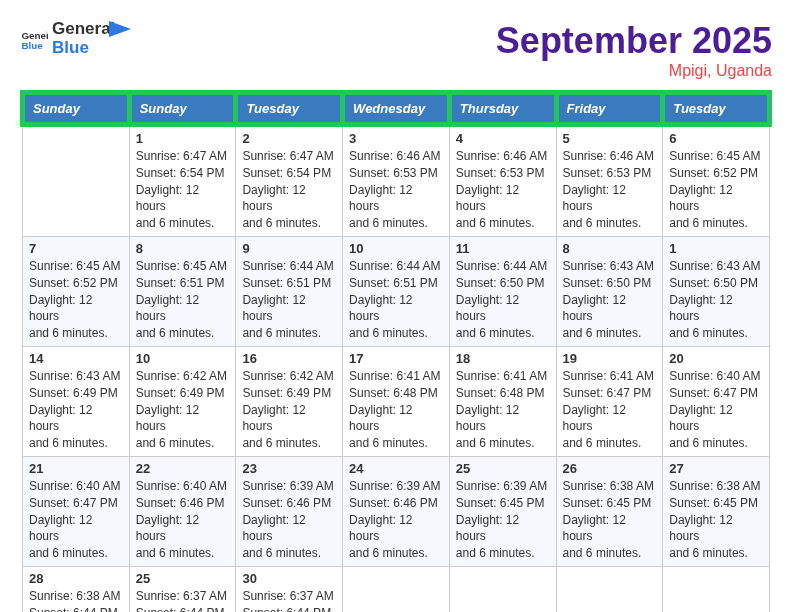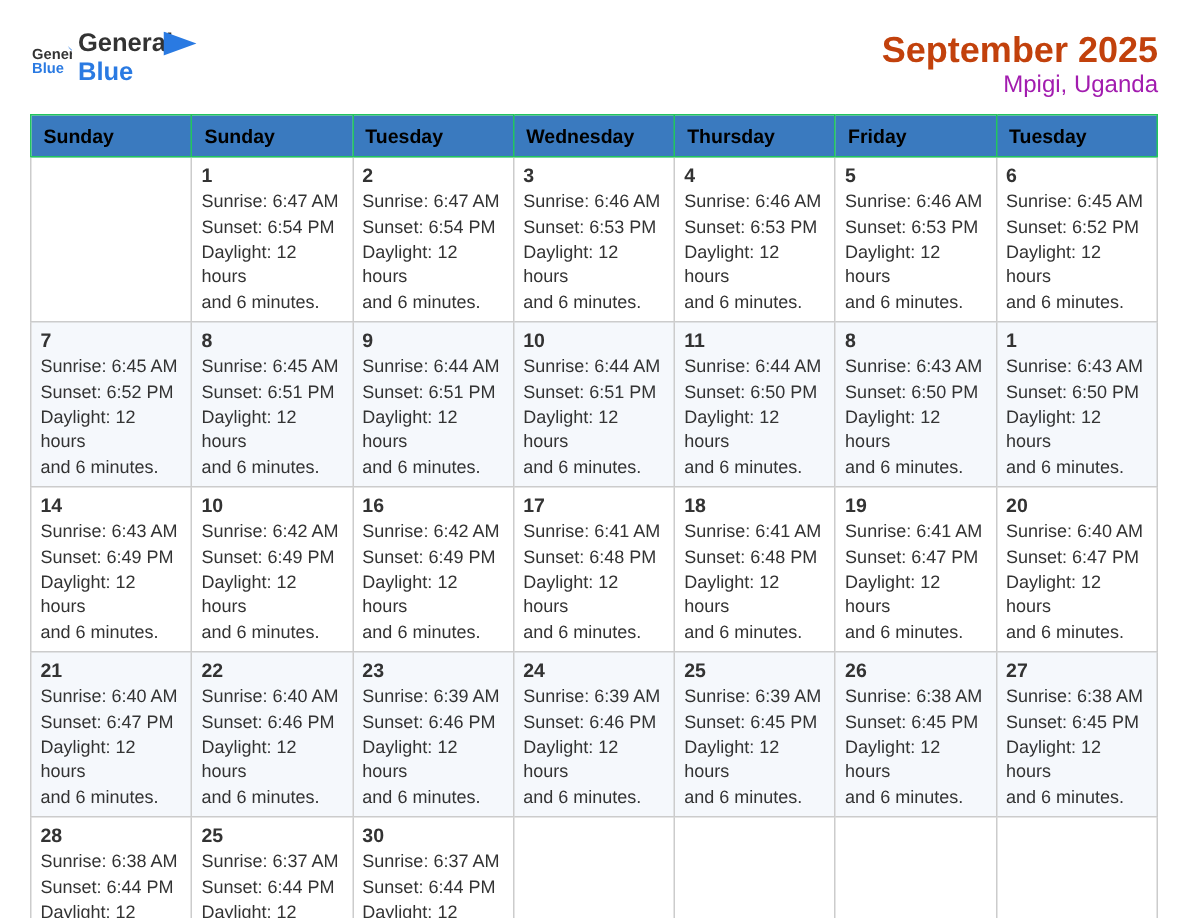--- a/index.html
+++ b/index.html
@@ -22,41 +22,42 @@
       gap: 4px;
     }
     .logo-icon {
       width: 28px;
       height: 28px;
     }
     .title-area {
       text-align: right;
     }
     .month-title {
-      font-size: 24px;
+      font-size: 36px;
       font-weight: bold;
-      color: #c2410c;
+      color: #4c1d95;
     }
     .location-title {
       font-size: 16px;
-      color: #a21caf;
+      color: #ef4444;
     }
     .calendar-table {
       width: 100%;
       border-collapse: collapse;
       font-size: 11px;
     }
     .calendar-table th {
       background-color: #3a7abf;
-      color: #000000;
+      color: #ffffff;
       padding: 6px 8px;
       text-align: left;
       font-size: 13px;
       font-weight: bold;
-      border: 1px solid #22c55e;
+      border: 5px solid #22c55e;
+      font-style: italic;
     }
     .calendar-table td {
       border: 1px solid #ccc;
       vertical-align: top;
       padding: 4px 6px;
       height: 80px;
       width: calc(100% / 7);
     }
     .day-number {
       font-size: 13px;

